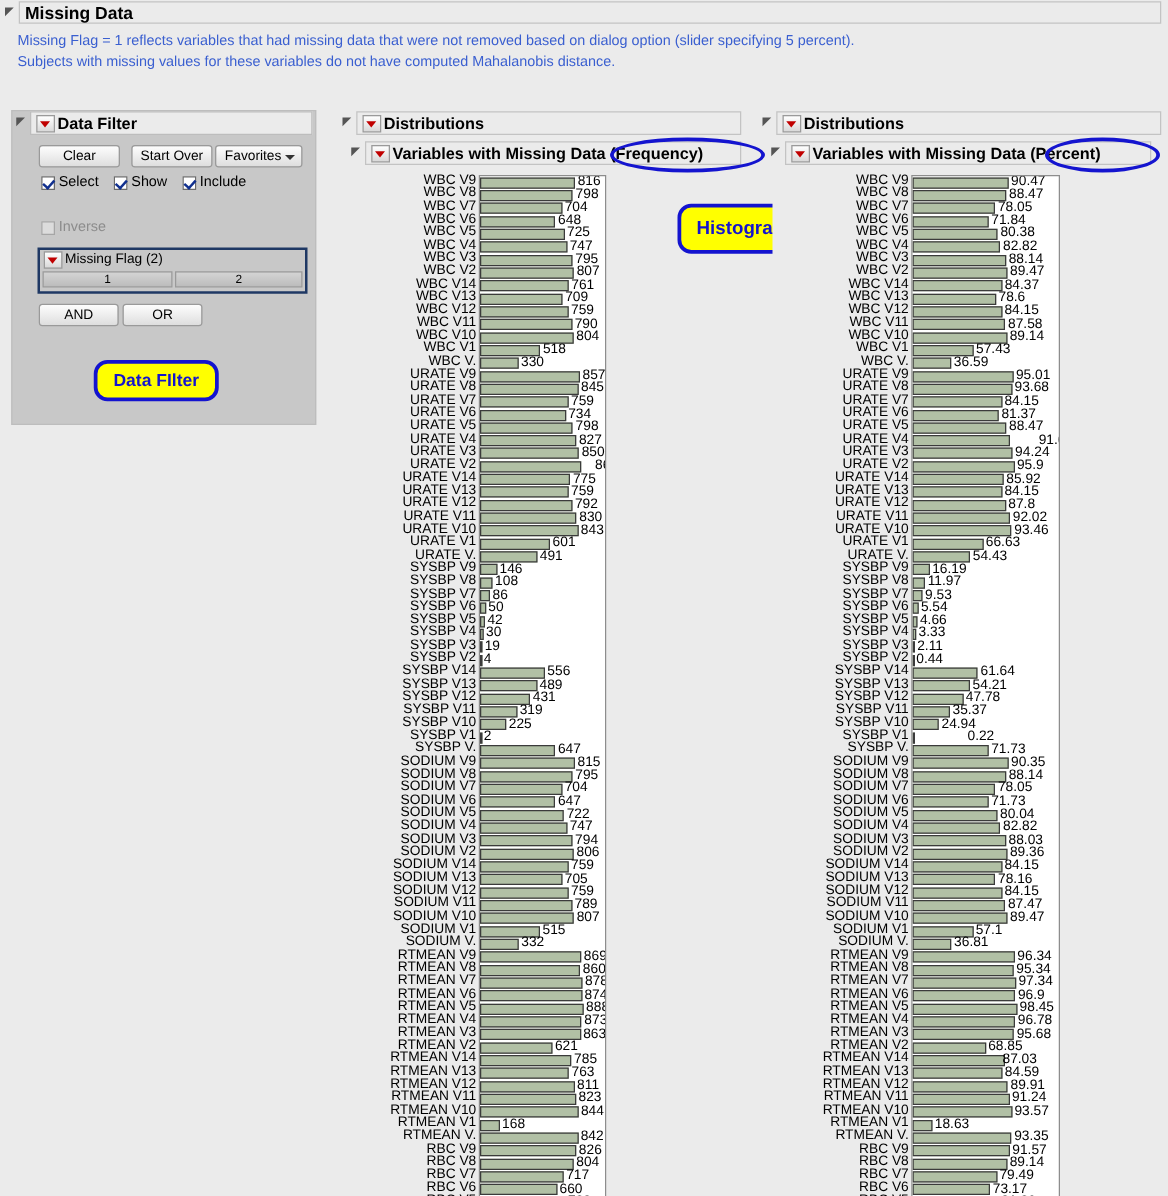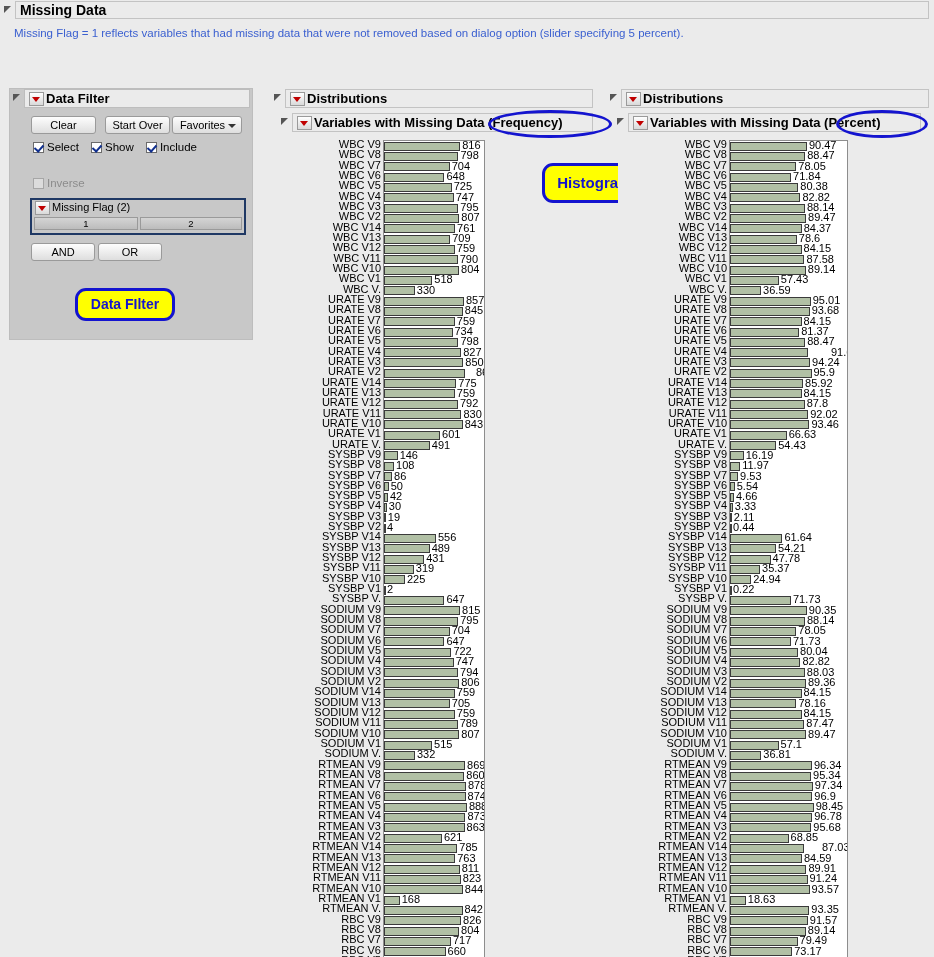--- a/index.html
+++ b/index.html
@@ -213,20 +213,21 @@
 
 <div class="page">
 
   <div class="title-row">
     <span class="tri-open title-tri"></span>
     <div class="title-box"></div>
     <div class="title-text">Missing Data</div>
   </div>
 
   <div class="note note1">Missing Flag = 1 reflects variables that had missing data that were not removed based on dialog option (slider specifying 5 percent).</div>
+  <div class="note note2">Subjects with missing values for these variables do not have computed Mahalanobis distance.</div>
 
   <div class="df-panel"></div>
   <span class="tri-open df-header-tri"></span>
   <div class="df-titlebox"></div>
   <span class="redbox" style="position:absolute;left:29px;top:92px;"></span>
   <div class="df-title">Data Filter</div>
 
   <div class="btn btn-clear">Clear</div>
   <div class="btn btn-startover">Start Over</div>
   <div class="btn btn-fav">
@@ -1259,21 +1260,21 @@
           <div class="row">
             <div class="bar" style="width: 30.0645px;"></div>
             <div class="barval" style="left: 32.0645px;">35.37</div>
           </div>
           <div class="row">
             <div class="bar" style="width: 21.199px;"></div>
             <div class="barval" style="left: 23.199px;">24.94</div>
           </div>
           <div class="row">
             <div class="bar" style="width: 1px;"></div>
-            <div class="barval" style="left: 3px;">0.22</div>
+            <div class="barval" style="left: 3px; padding-left: 41px;">0.22</div>
           </div>
           <div class="row">
             <div class="bar" style="width: 60.9705px;"></div>
             <div class="barval" style="left: 62.9705px;">71.73</div>
           </div>
           <div class="row">
             <div class="bar" style="width: 76.7975px;"></div>
             <div class="barval" style="left: 78.7975px;">90.35</div>
           </div>
           <div class="row">
@@ -1359,21 +1360,21 @@
           <div class="row">
             <div class="bar" style="width: 81.328px;"></div>
             <div class="barval" style="left: 83.328px;">95.68</div>
           </div>
           <div class="row">
             <div class="bar" style="width: 58.5225px;"></div>
             <div class="barval" style="left: 60.5225px;">68.85</div>
           </div>
           <div class="row">
             <div class="bar" style="width: 73.9755px;"></div>
-            <div class="barval" style="left: 92px;">87.03</div>
+            <div class="barval" style="left: 72px;">87.03</div>
           </div>
           <div class="row">
             <div class="bar" style="width: 71.9015px;"></div>
             <div class="barval" style="left: 73.9015px;">84.59</div>
           </div>
           <div class="row">
             <div class="bar" style="width: 76.4235px;"></div>
             <div class="barval" style="left: 78.4235px;">89.91</div>
           </div>
           <div class="row">

